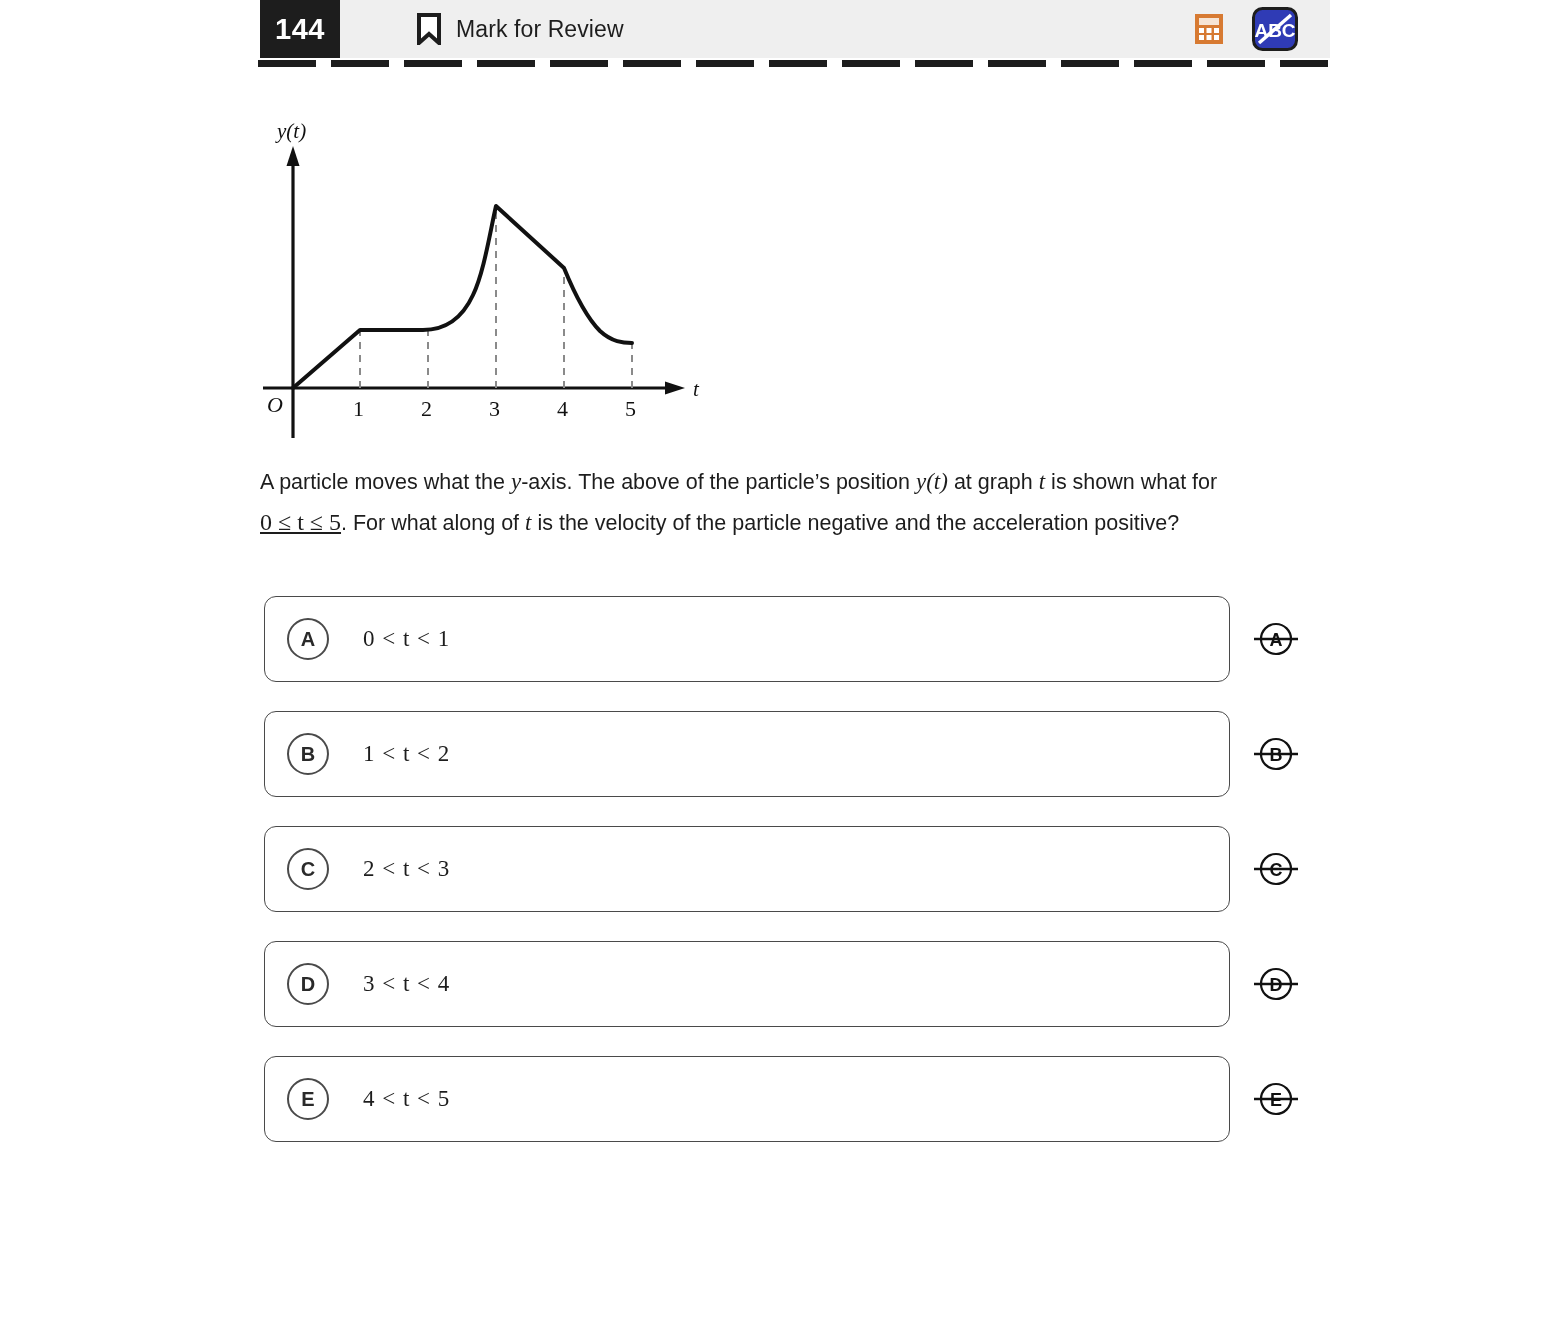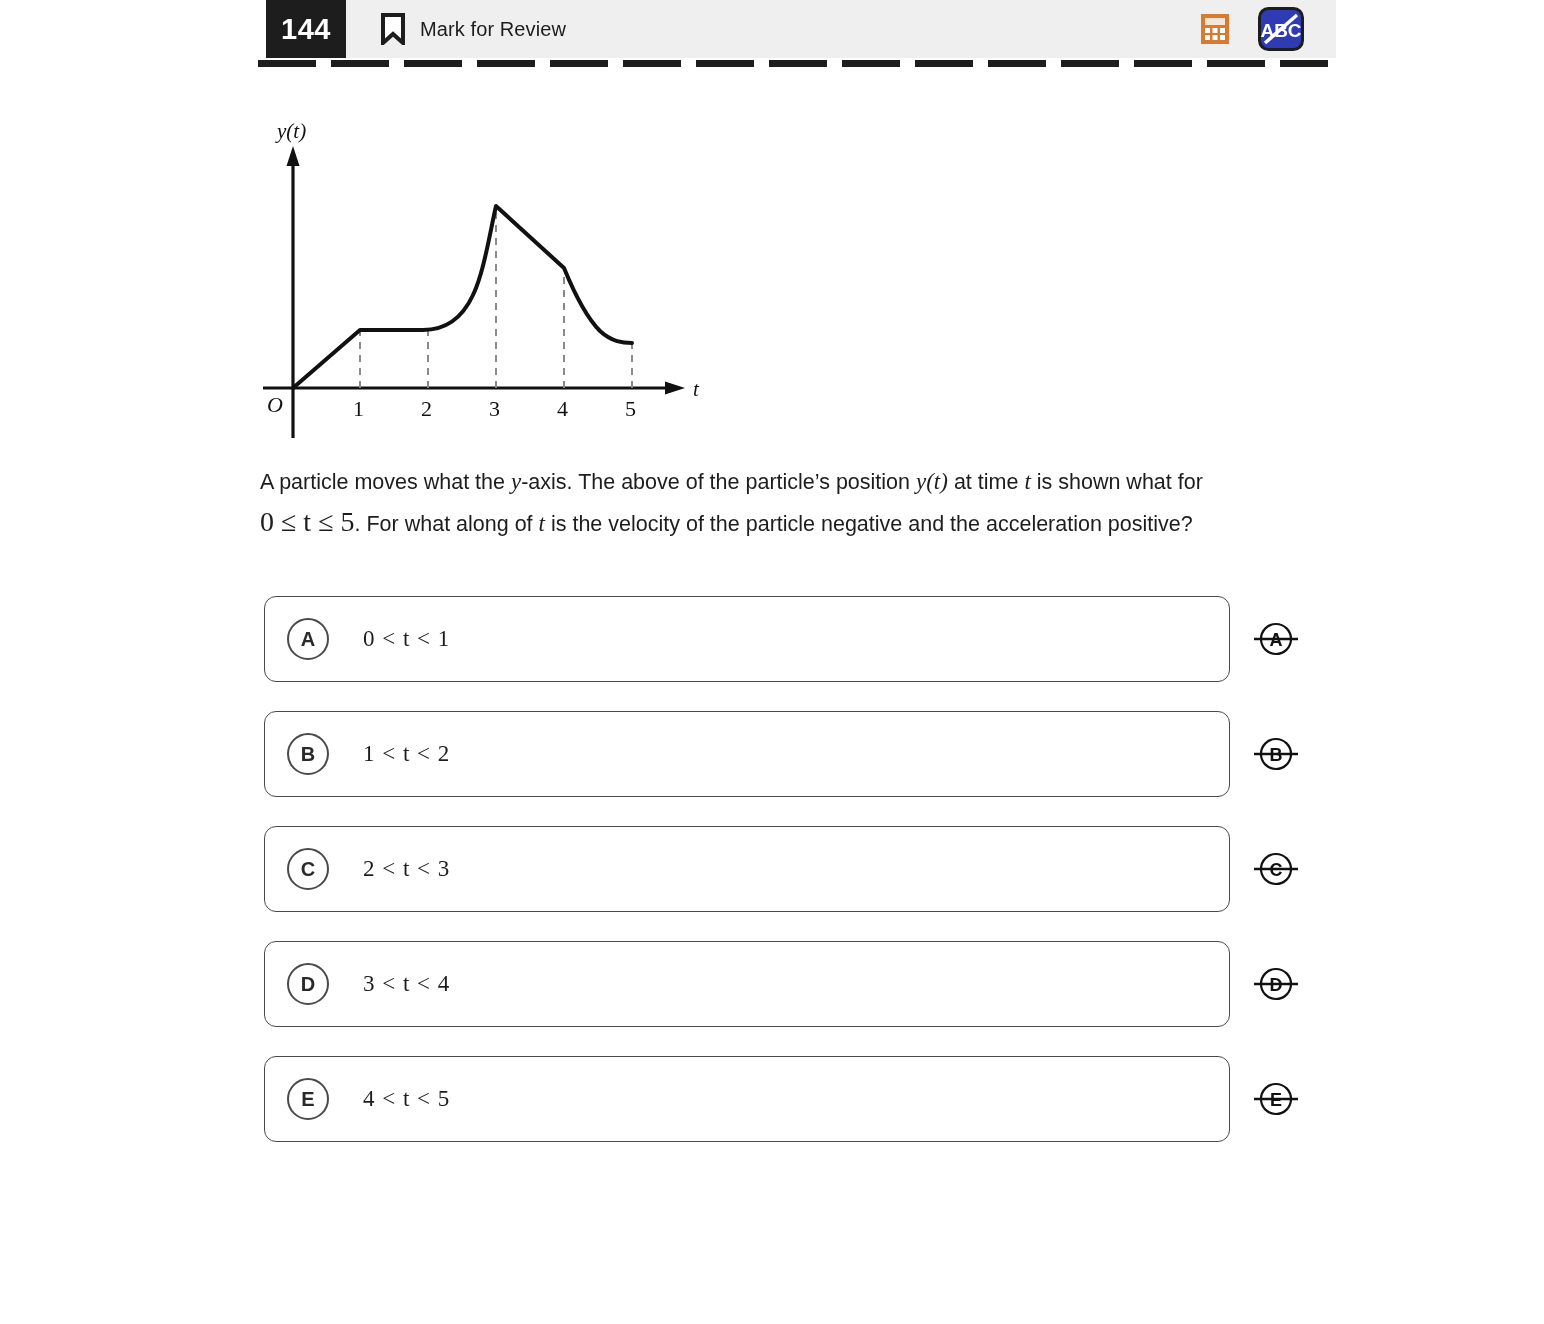--- a/index.html
+++ b/index.html
@@ -13,27 +13,28 @@
     height: 1324px;
     position: relative;
     font-family: "Liberation Sans", sans-serif;
     color: #1d1d1d;
     overflow: hidden;
   }
 
   
   #exam-header {
     position: absolute;
-    left: 266px;
+    left: 260px;
     top: 0;
     width: 1070px;
     height: 58px;
     background: #efefef;
     display: flex;
     align-items: center;
+    gap: 42px;
   }
   #question-number-badge {
     width: 80px;
     height: 58px;
     background: #1d1d1d;
     color: #ffffff;
     display: flex;
     align-items: center;
     justify-content: center;
     font-size: 29px;
@@ -47,21 +48,21 @@
     gap: 14px;
     margin-left: 34px;
     cursor: pointer;
   }
   #mark-for-review .bookmark-glyph {
     display: block;
     width: 26px;
     height: 32px;
   }
   #mark-review-label {
-    font-size: 20px;
+    font-size: 23px;
     color: #1d1d1d;
     letter-spacing: 0.1px;
   }
   #header-tools {
     margin-left: auto;
     display: flex;
     align-items: center;
     gap: 28px;
     padding-right: 32px;
   }
@@ -121,21 +122,22 @@
     line-height: 40px;
     color: #1d1d1d;
   }
   #question-stem .mvar {
     font-family: "Liberation Serif", "DejaVu Serif", serif;
     font-style: italic;
     font-size: 23px;
   }
   #question-stem .mrange {
     font-family: "Liberation Serif", "DejaVu Serif", serif;
-    font-size: 28px;
+    font-size: 24px;
+    text-decoration: underline;
   }
 
   
   #answer-options {
     position: absolute;
     left: 264px;
     top: 596px;
     width: 966px;
   }
   .option-row {
@@ -260,21 +262,21 @@
 
     <text class="tick-label-serif" x="98" y="296">1</text>
     <text class="tick-label-serif" x="166" y="296">2</text>
     <text class="tick-label-serif" x="234" y="296">3</text>
     <text class="tick-label-serif" x="302" y="296">4</text>
     <text class="tick-label-serif" x="370" y="296">5</text>
   </svg>
 </div>
 
 <div id="question-stem">
-  <span>A particle moves what the </span><span class="mvar">y</span><span>-axis. The above of the particle’s position </span><span class="mvar">y(t)</span><span> at time </span><span class="mvar">t</span><span> is shown what for</span>
+  <span>A particle moves what the </span><span class="mvar">y</span><span>-axis. The above of the particle’s position </span><span class="mvar">y(t)</span><span> at graph </span><span class="mvar">t</span><span> is shown what for</span>
   <br>
   <span class="mrange">0 ≤ t ≤ 5</span><span>. For what along of </span><span class="mvar">t</span><span> is the velocity of the particle negative and the acceleration positive?</span>
 </div>
 
 <div id="answer-options">
 
   <div class="option-row">
     <div class="option-box">
       <div class="option-letter">A</div>
       <div class="option-text">0 &lt; t &lt; 1</div>

